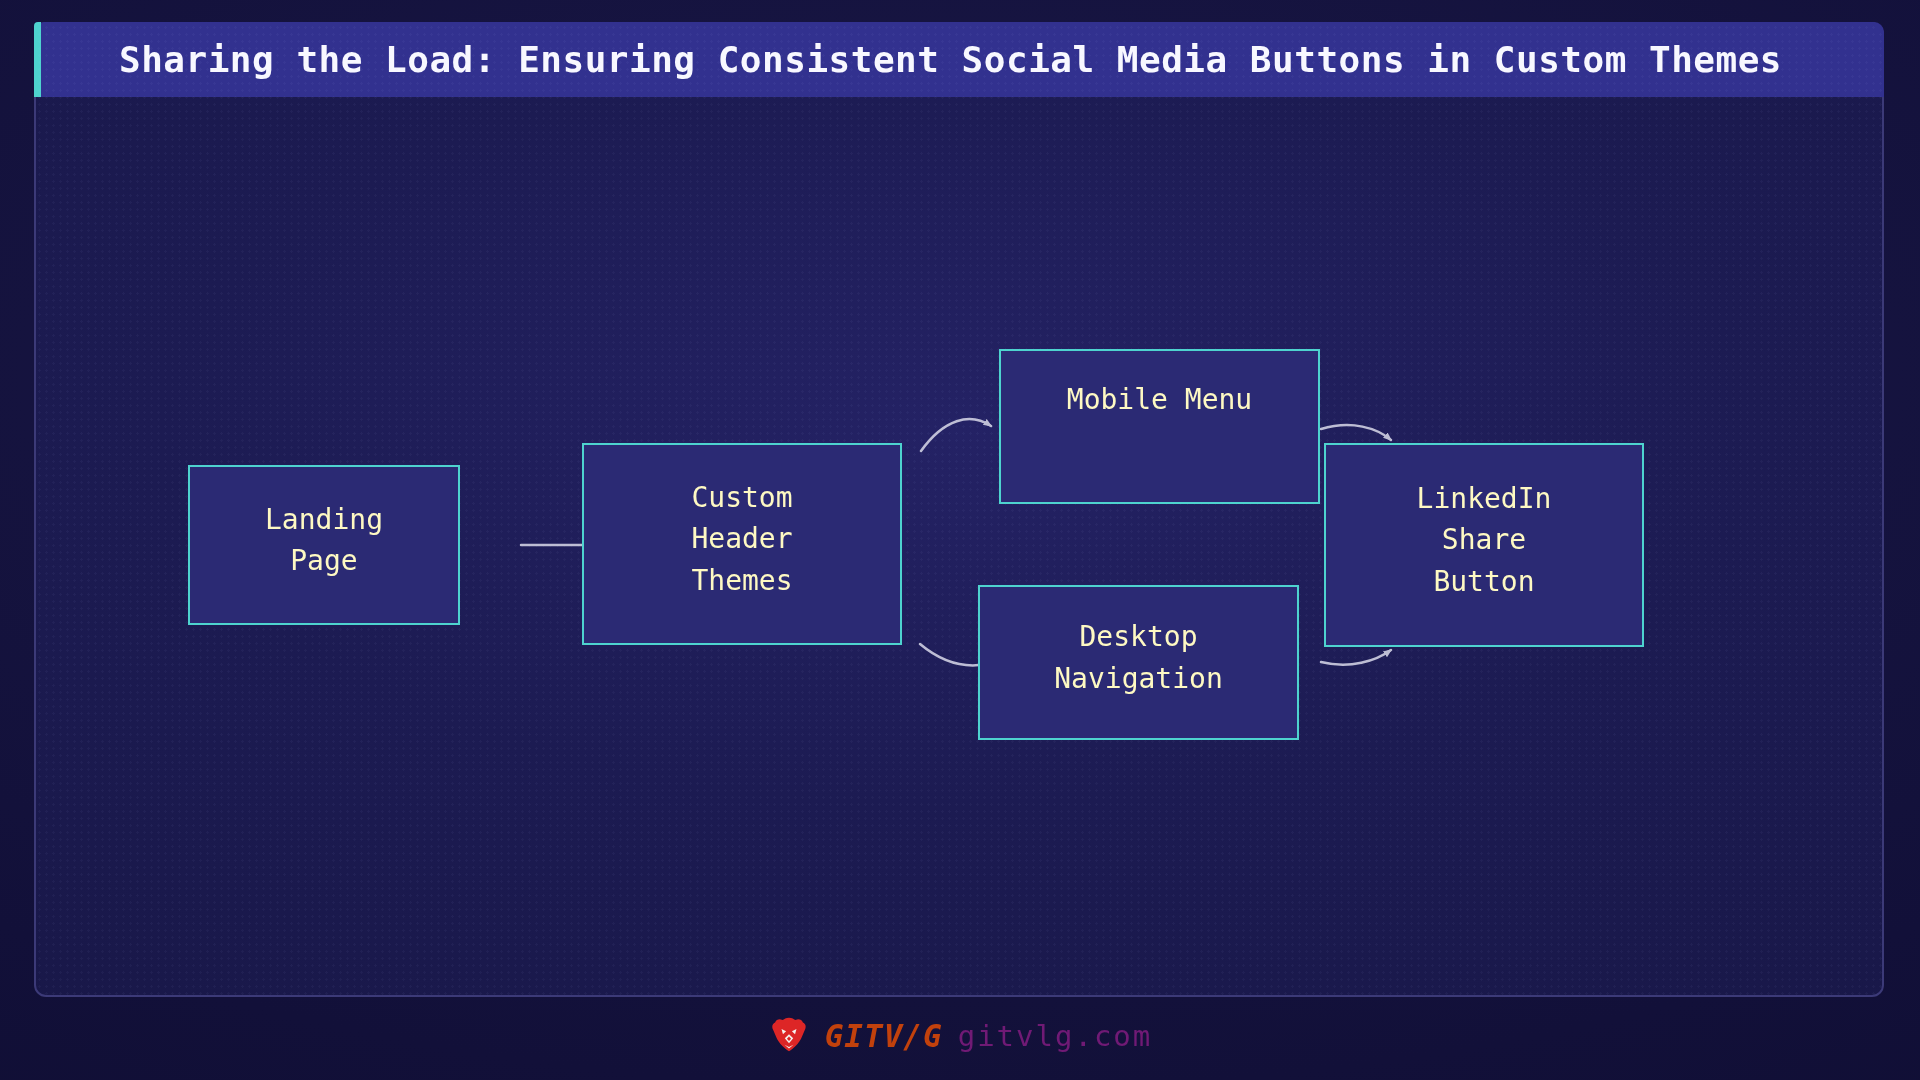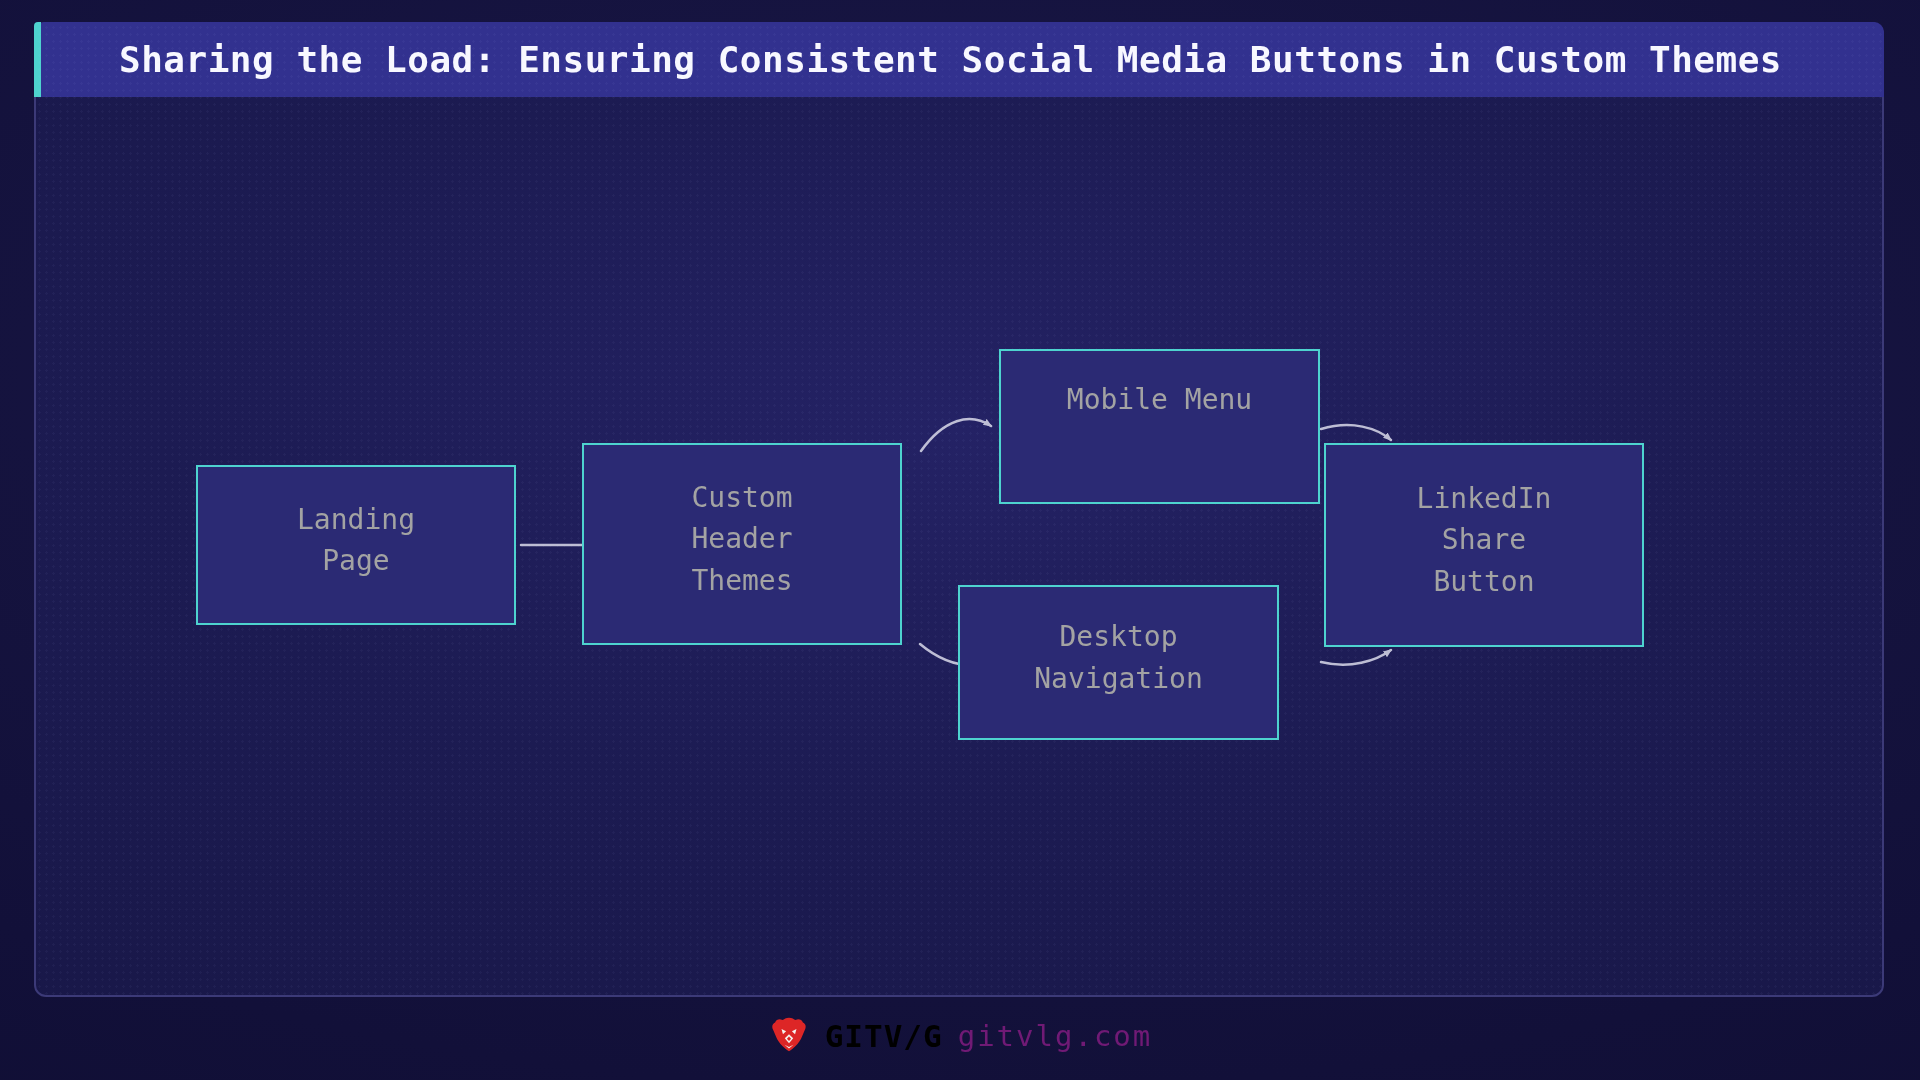--- a/index.html
+++ b/index.html
@@ -92,42 +92,43 @@
     align-items: center;
     justify-content: center;
     padding-bottom: 10px;
   }
   .node.text-high { padding-bottom: 54px; }
   .node-label {
     white-space: pre-line;
     text-align: center;
     font-size: 28px;
     line-height: 1.48;
-    color: #a3a3a3;
+    color: #fef9c3;
   }
   
   .footer {
     position: absolute;
     left: 0;
     right: 0;
     top: 1008px;
     height: 56px;
     display: flex;
     align-items: center;
     justify-content: center;
     gap: 15px;
   }
   .lion { width: 42px; height: 42px; display: inline-flex; }
   .lion svg { width: 42px; height: 42px; }
   .lion .mane { fill: var(--brand-red, #dd2626); }
   .lion .face { fill: #f5f2ee; }
   .brand {
     font-size: 31px;
     font-weight: bold;
-    color: #000000;
+    font-style: italic;
+    color: #c2410c;
     letter-spacing: 1px;
   }
   .domain {
     font-size: 29px;
     color: #701a75;
     letter-spacing: 2px;
   }
 </style>
 </head>
 <body>
@@ -147,36 +148,36 @@
         <path d="M0,0 L9,3.5 L0,7 Z"></path>
       </marker>
     </defs>
     <path class="edge" d="M 521 545 L 590 545" marker-end="url(#arrowhead)"></path>
     <path class="edge" d="M 921 451 C 944 419, 970 412, 991 426" marker-end="url(#arrowhead)"></path>
     <path class="edge" d="M 920 644 C 944 664, 968 669, 991 663" marker-end="url(#arrowhead)"></path>
     <path class="edge" d="M 1321 429 C 1352 420, 1377 428, 1391 440" marker-end="url(#arrowhead)"></path>
     <path class="edge" d="M 1321 662 C 1350 669, 1376 661, 1391 650" marker-end="url(#arrowhead)"></path>
   </svg>
 
-  <div class="node" style="left:196px; top:465px; width:320px; height:160px;">
+  <div class="node" style="left:188px; top:465px; width:272px; height:160px;">
     <span class="node-label">Landing
 Page</span>
   </div>
 
   <div class="node" style="left:582px; top:443px; width:320px; height:202px;">
     <span class="node-label">Custom
 Header
 Themes</span>
   </div>
 
   <div class="node text-high" style="left:999px; top:349px; width:321px; height:155px;">
     <span class="node-label">Mobile Menu</span>
   </div>
 
-  <div class="node" style="left:958px; top:585px; width:321px; height:155px;justify-content:center;">
+  <div class="node" style="left:978px; top:585px; width:321px; height:155px;justify-content:center;">
     <span class="node-label">Desktop
 Navigation</span>
   </div>
 
   <div class="node" style="left:1324px; top:443px; width:320px; height:204px;">
     <span class="node-label">LinkedIn
 Share
 Button</span>
   </div>
 

